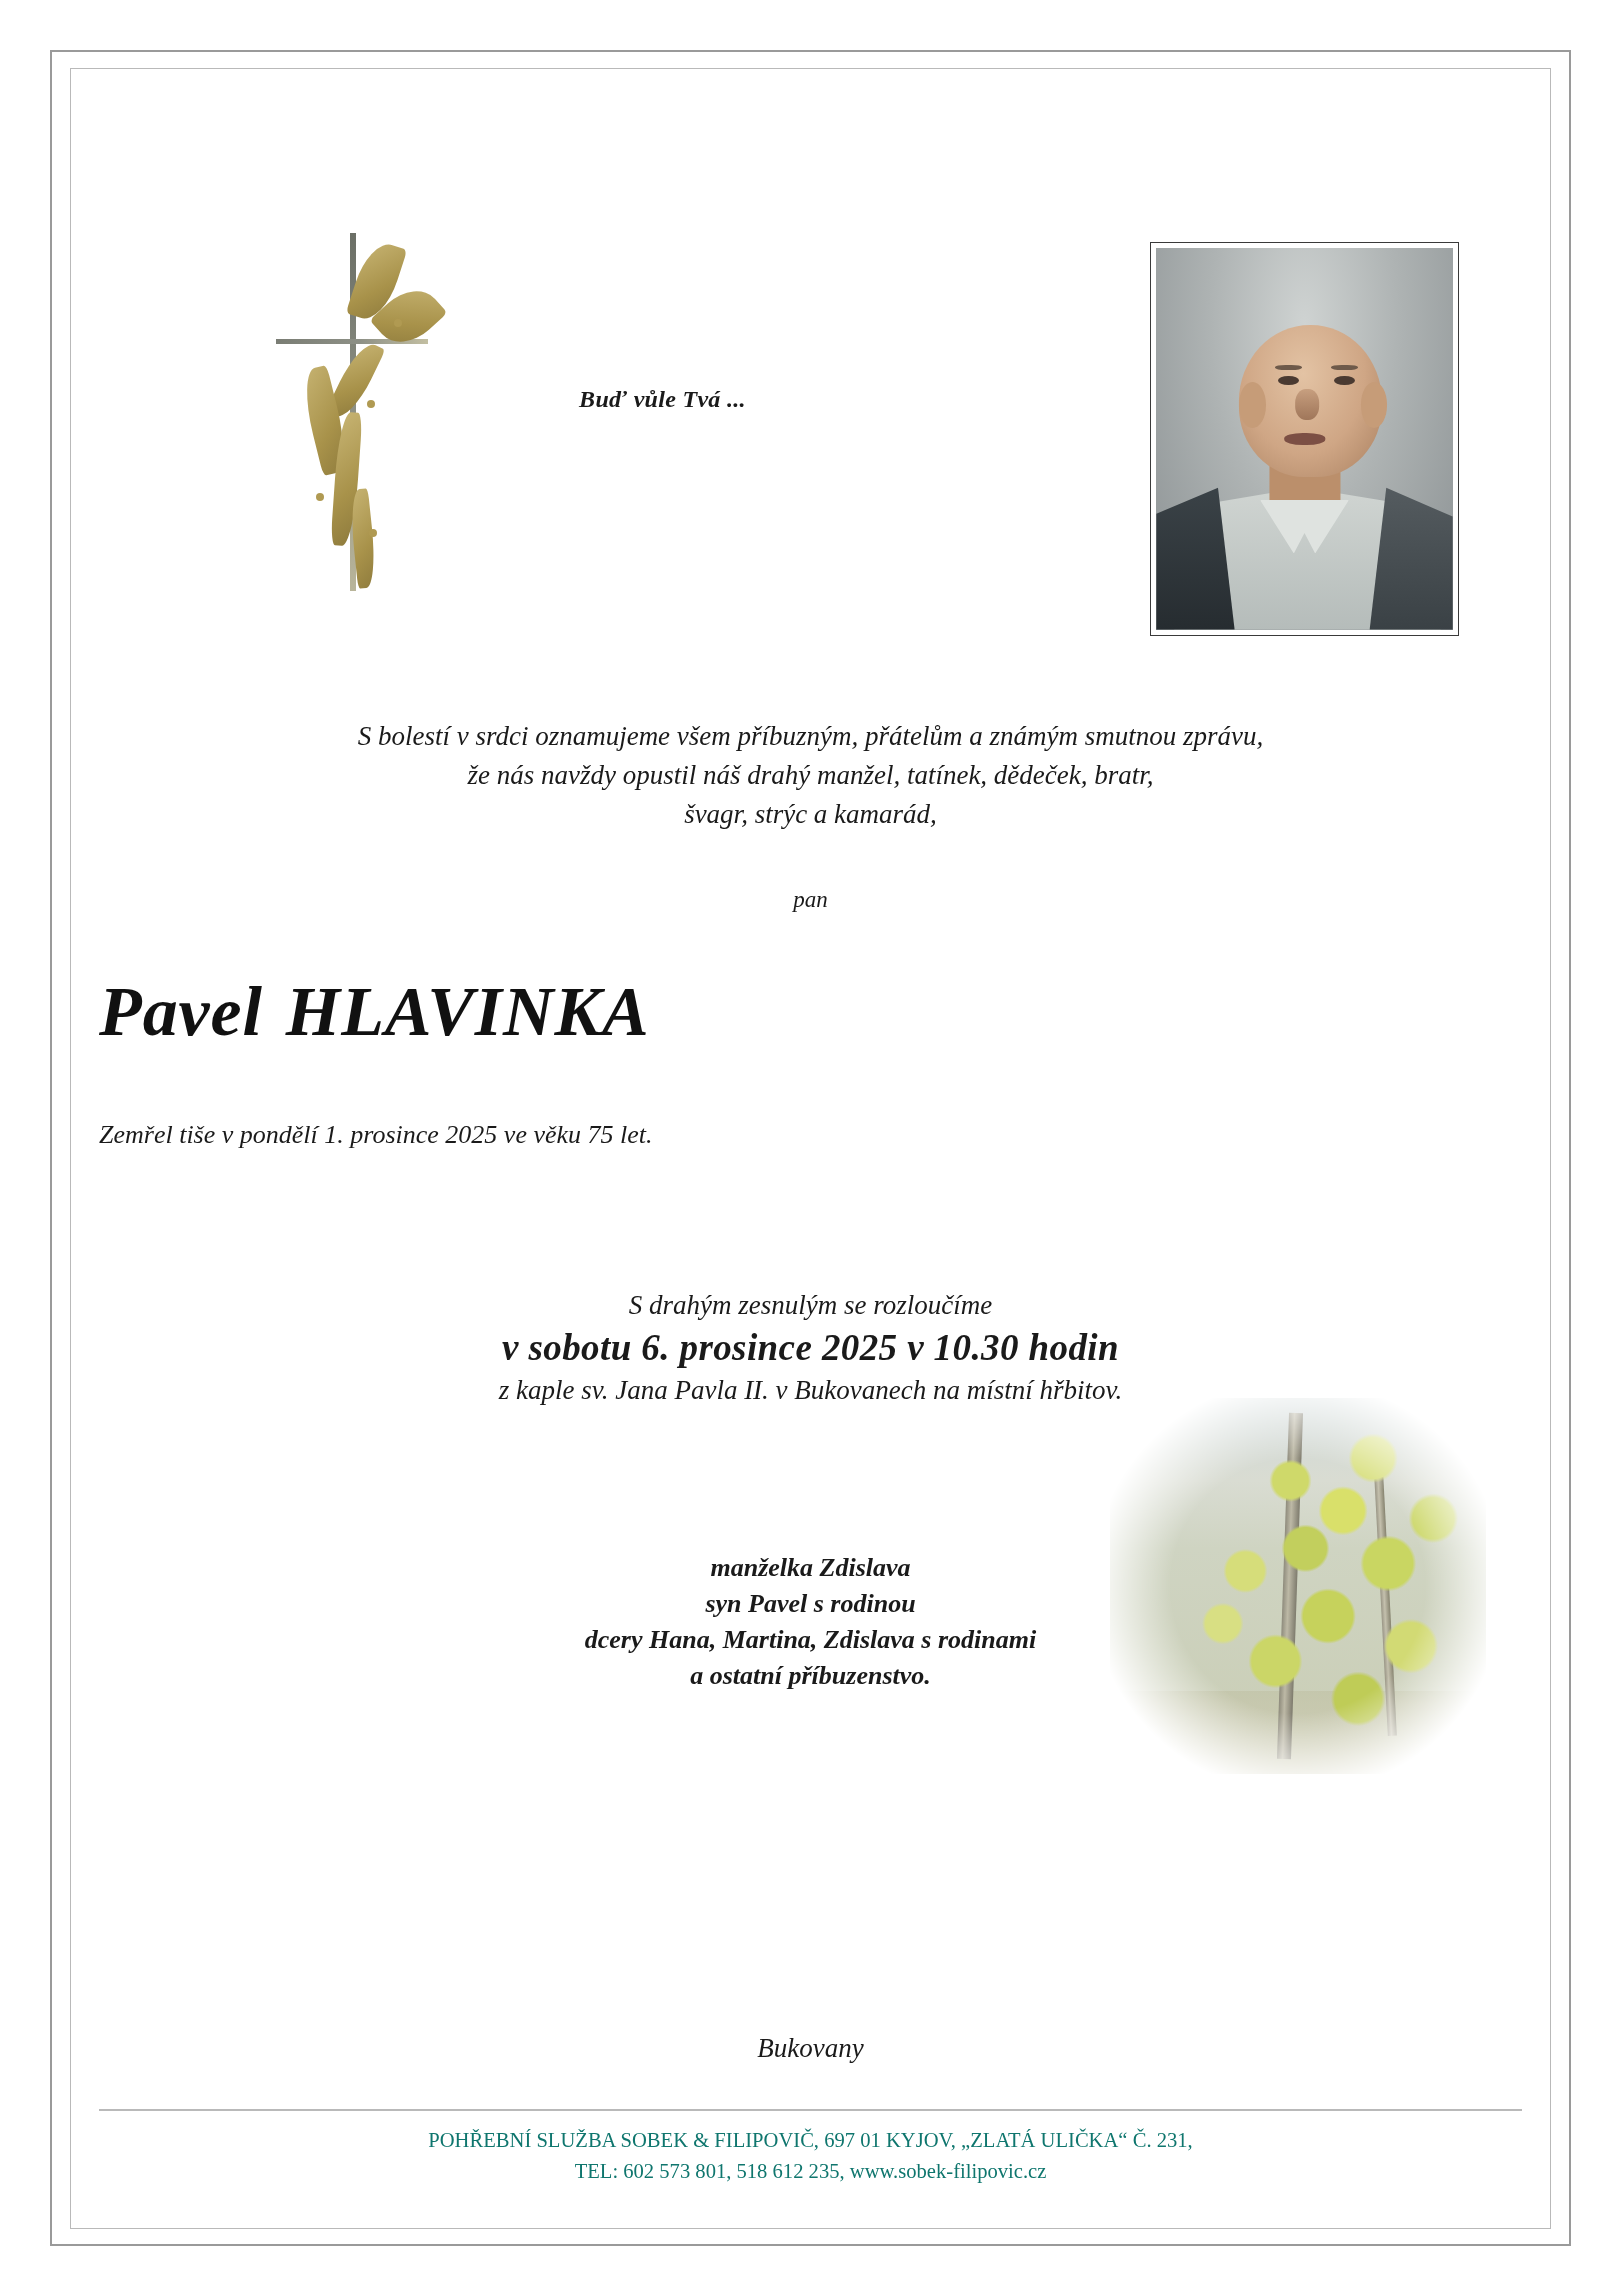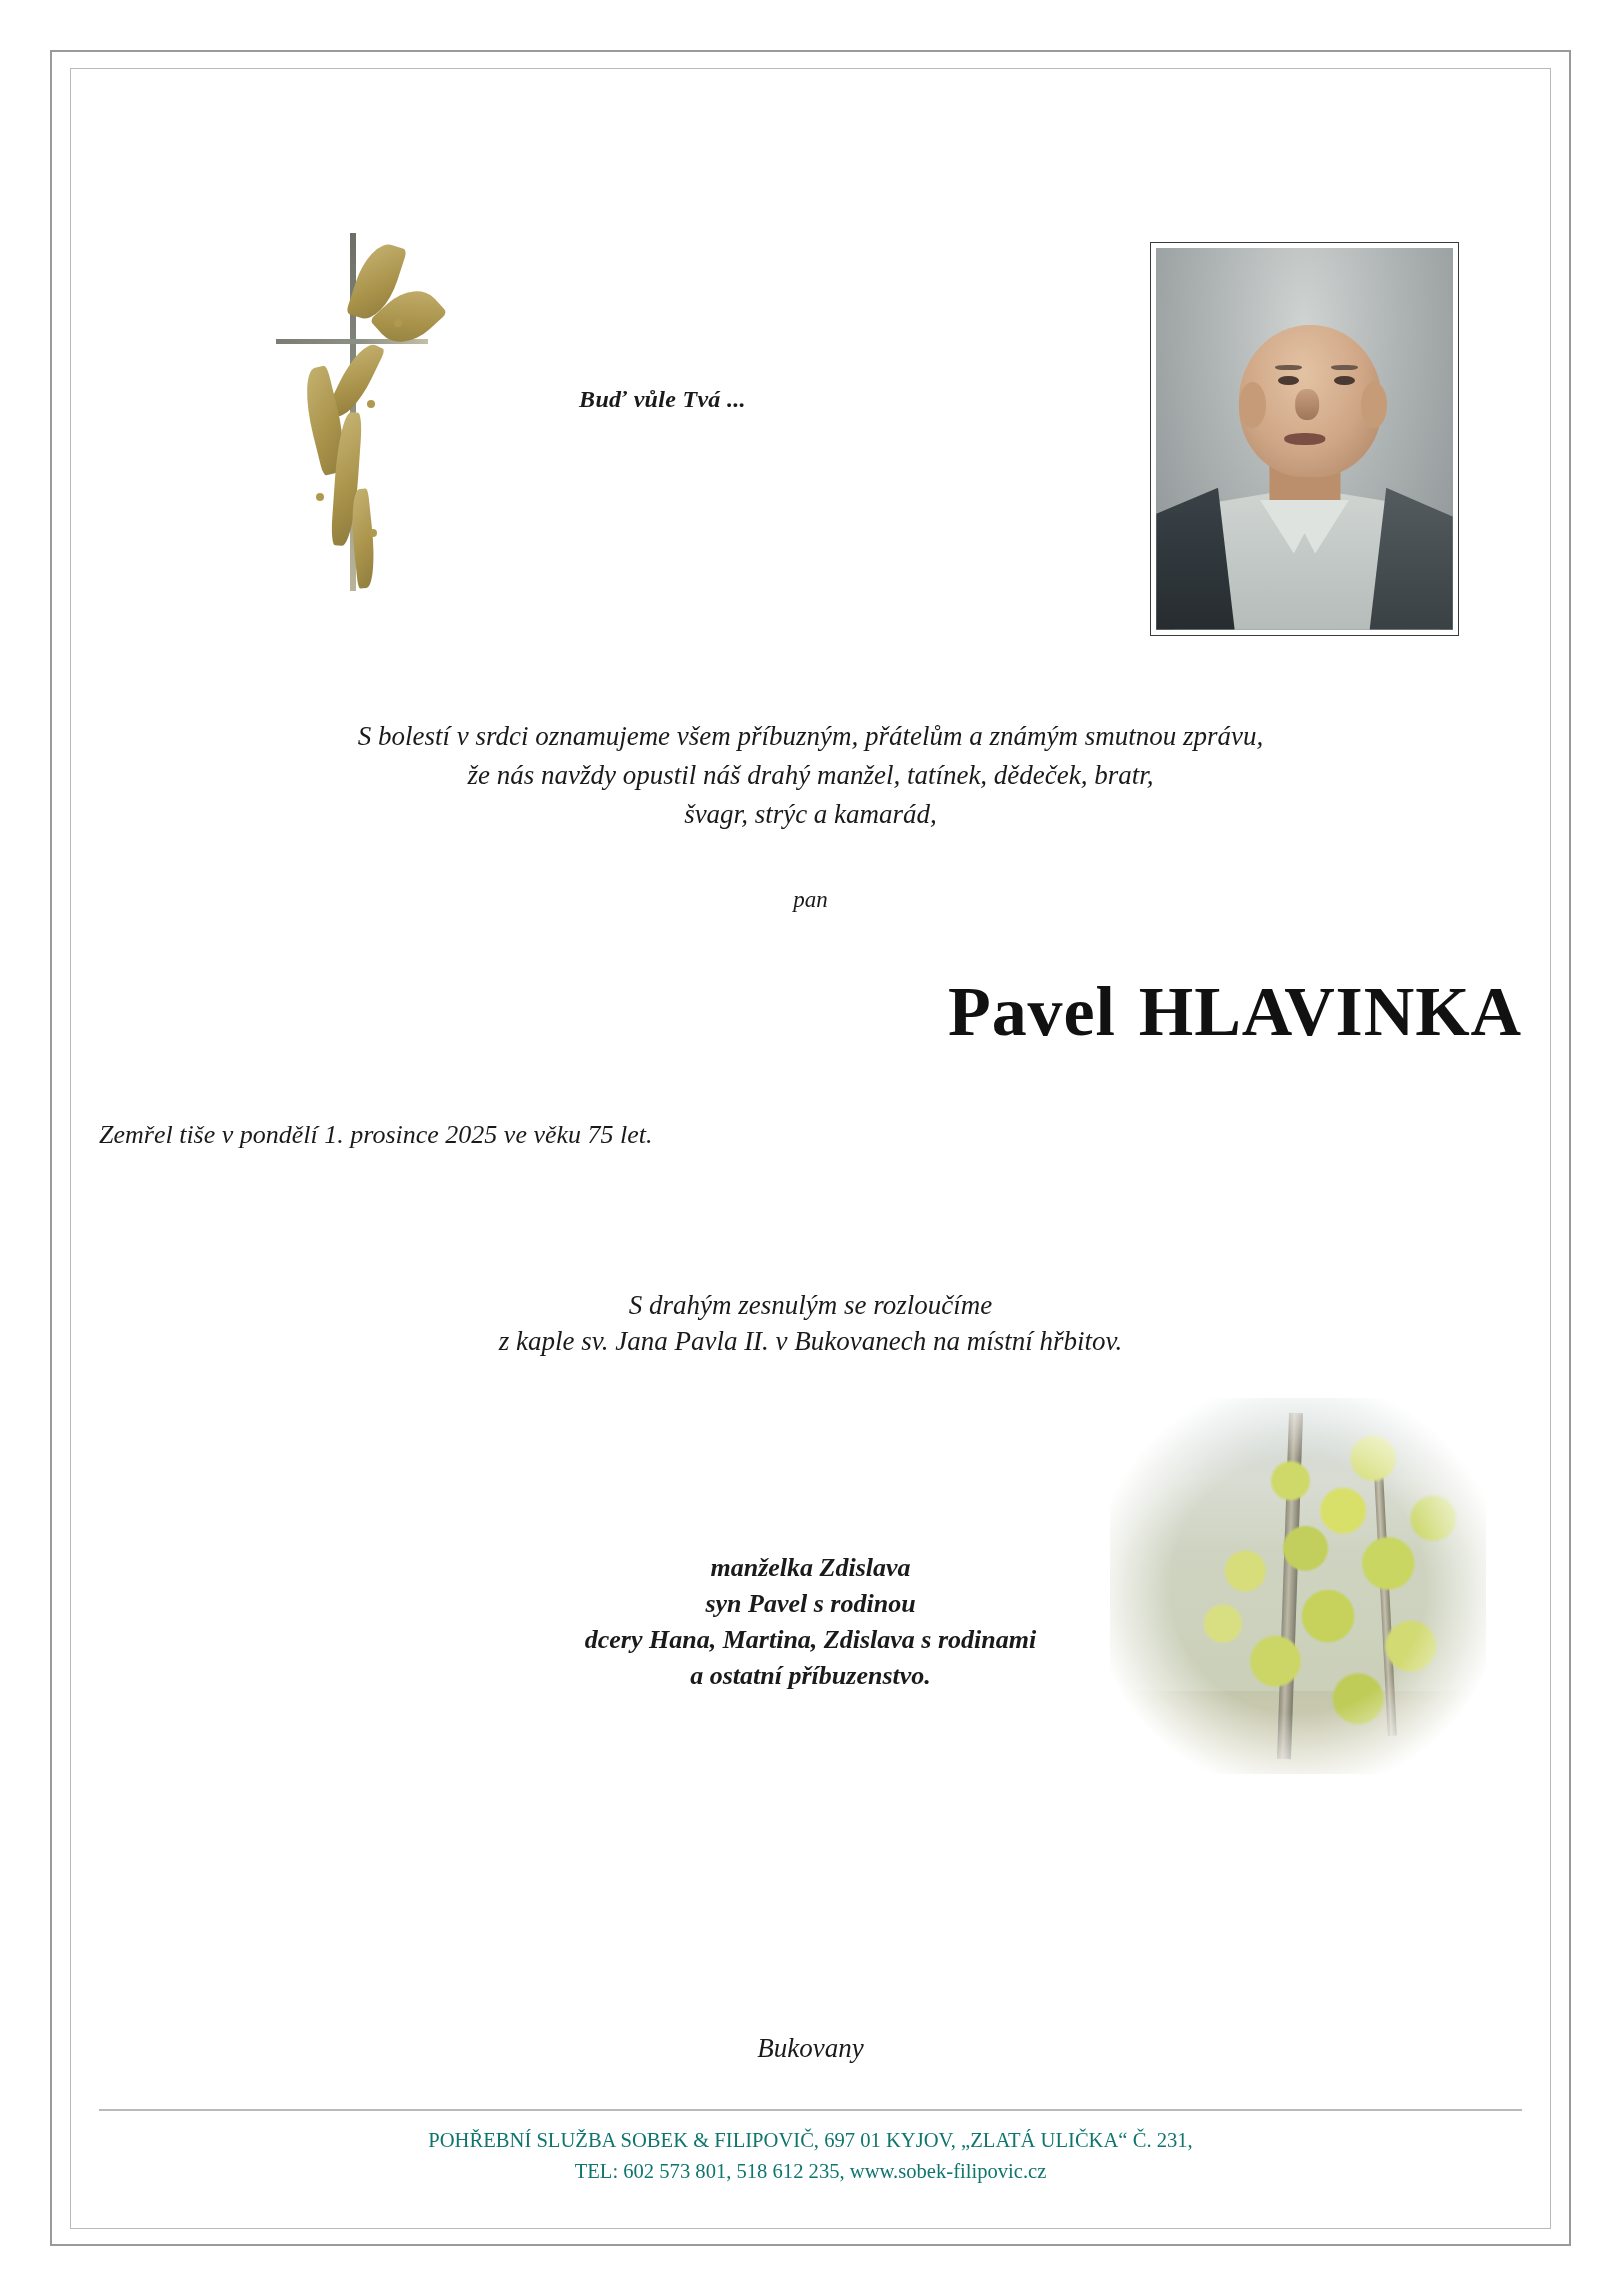--- a/index.html
+++ b/index.html
@@ -240,21 +240,22 @@
     top: 788px;
     text-align: center;
     font-style: italic;
     font-size: 23px;
   }
 
   .name {
     position: absolute;
     left: 0; right: 0;
     top: 873px;
-    text-align: right;
+    text-align: left;
+    font-style: italic;
     font-weight: bold;
     font-size: 70px;
     letter-spacing: 0.9px;
     color: #111;
   }
   .name .gap { display: inline-block; width: 23px; }
 
   .died {
     position: absolute;
     left: 0; right: 0;
@@ -457,20 +458,21 @@
     <div class="vine">
       <div class="vine-sky"></div>
       <div class="vine-ground"></div>
       <div class="vine-post"></div>
       <div class="vine-post2"></div>
       <div class="vine-leaves"></div>
     </div>
 
     <div class="farewell">
       <div class="f1">S drahým zesnulým se rozloučíme</div>
+      <div class="f2">v sobotu 6. prosince 2025 v 10.30 hodin</div>
       <div class="f3">z kaple sv. Jana Pavla II. v Bukovanech na místní hřbitov.</div>
     </div>
 
     <div class="family">
       <div class="fam-line">manželka Zdislava</div>
       <div class="fam-line">syn Pavel s rodinou</div>
       <div class="fam-line">dcery Hana, Martina, Zdislava s rodinami</div>
       <div class="fam-last">a ostatní příbuzenstvo.</div>
     </div>
 

